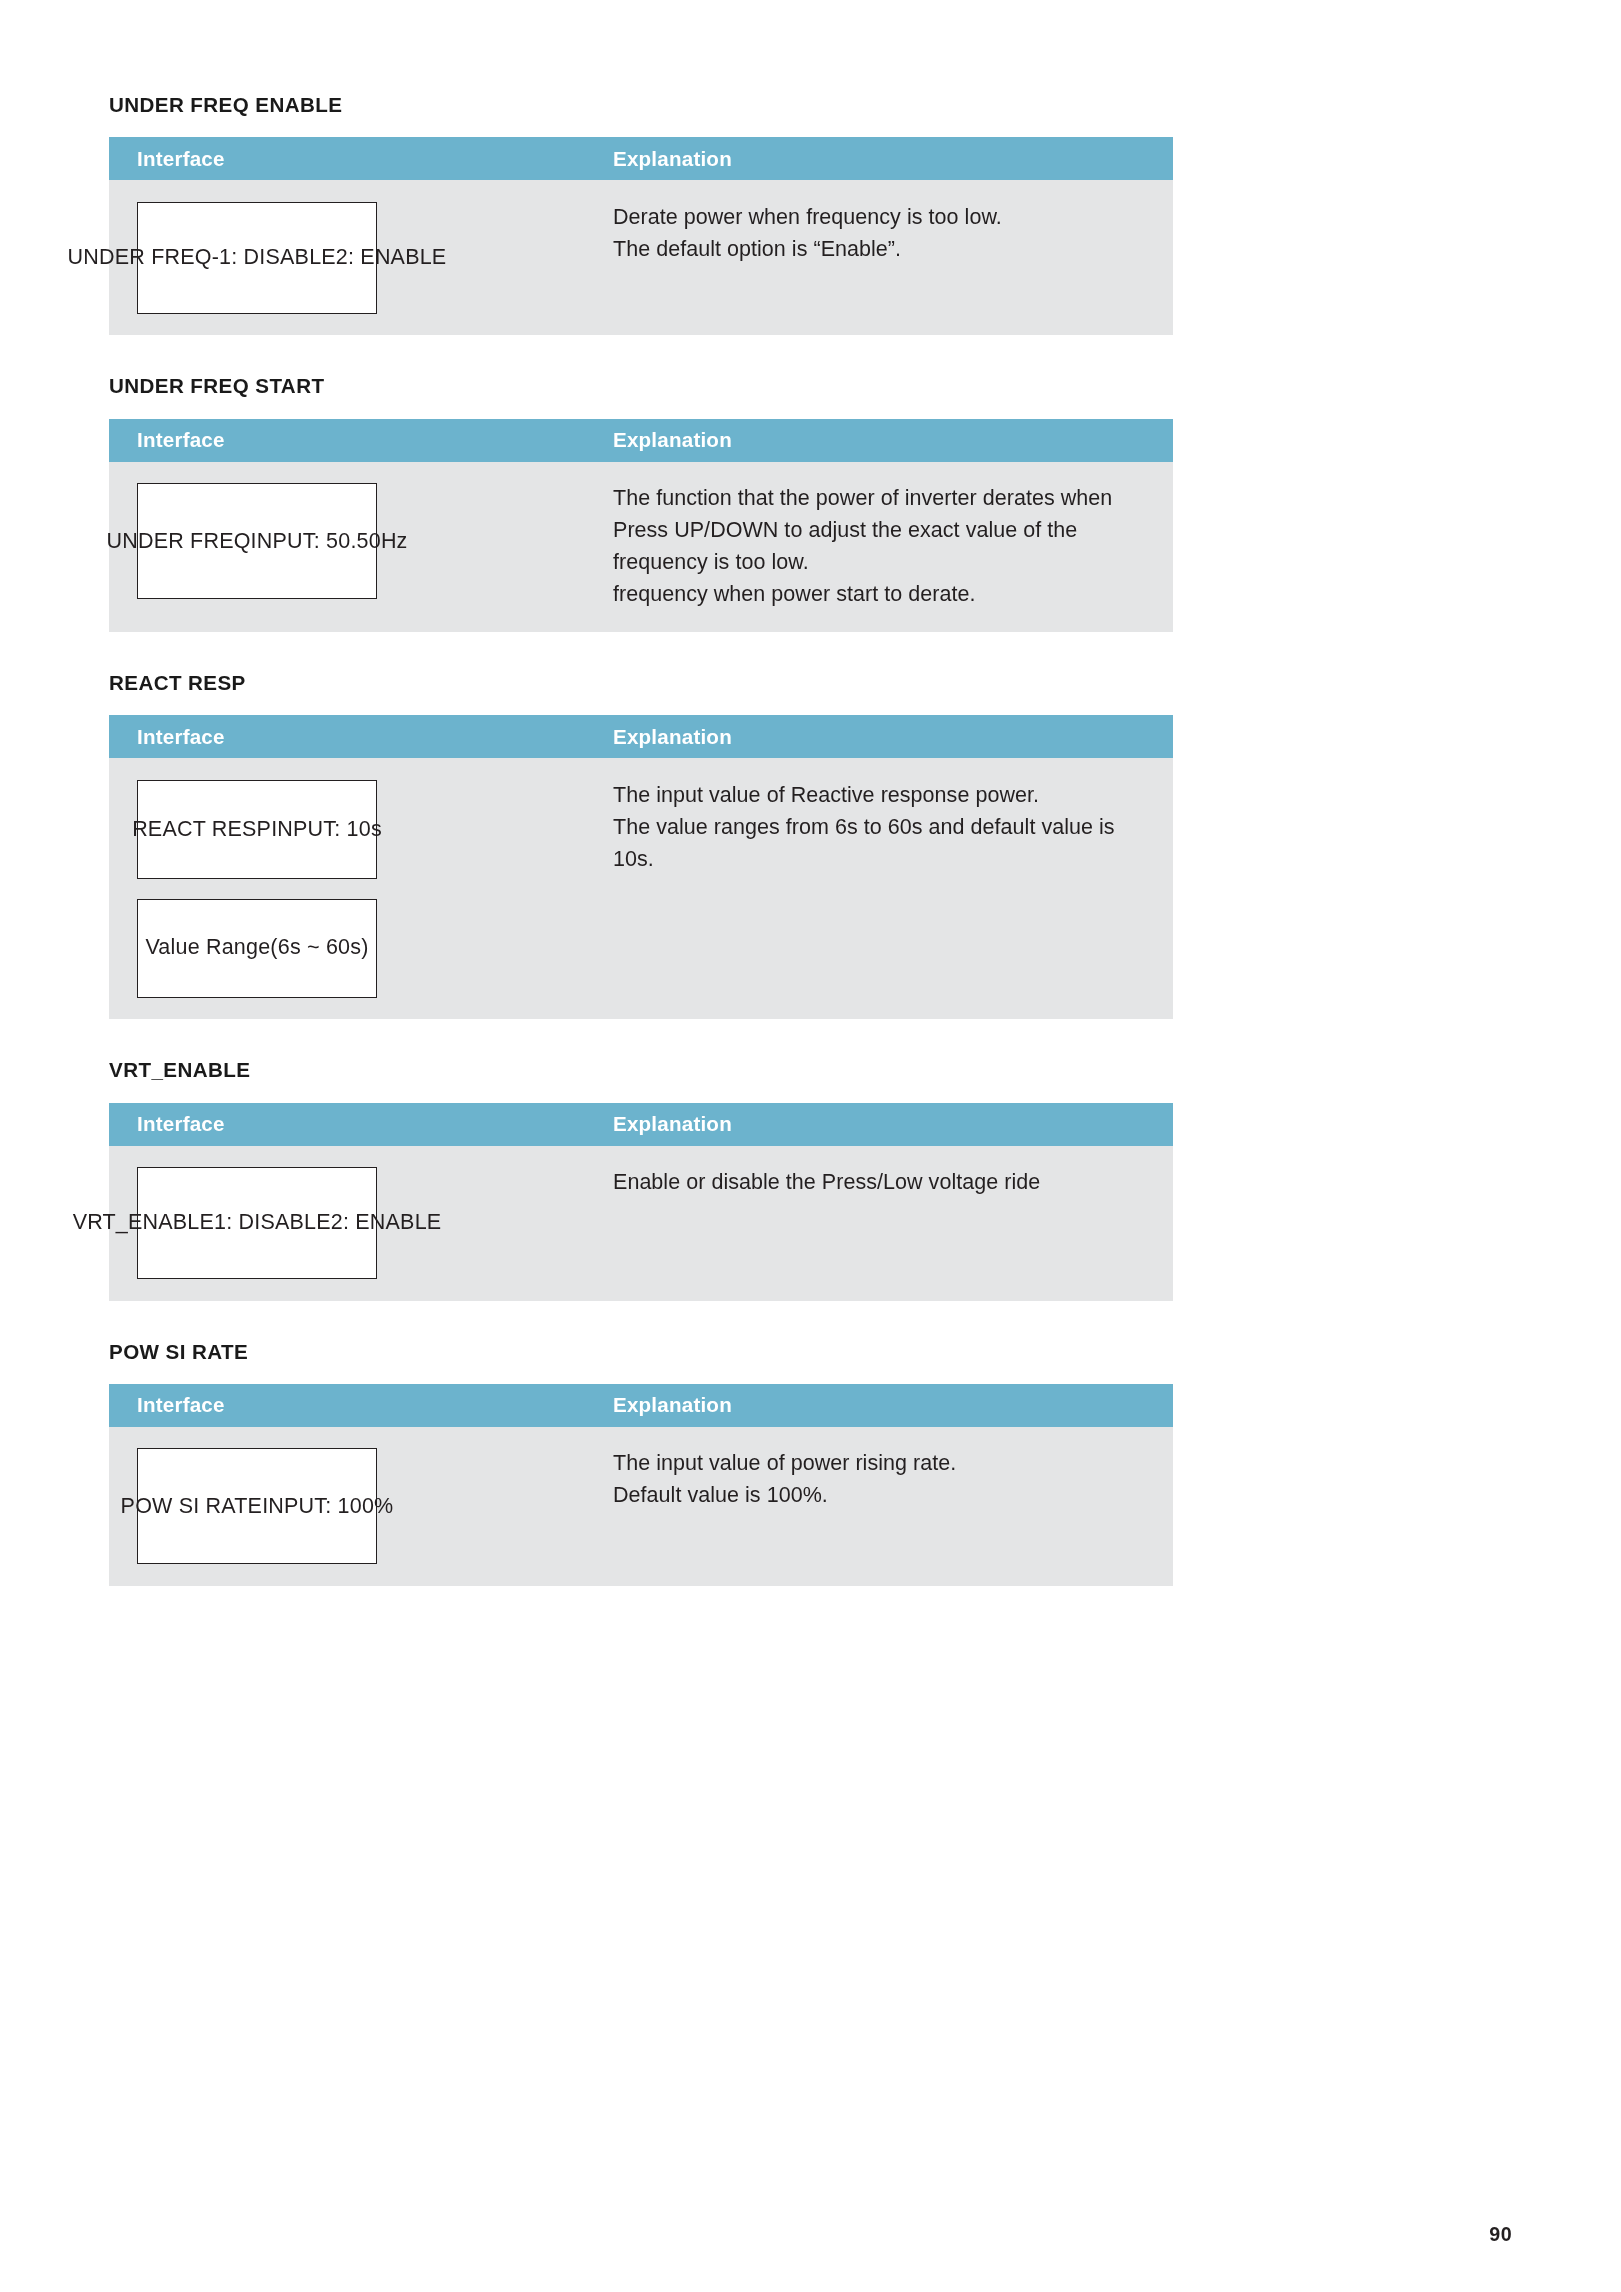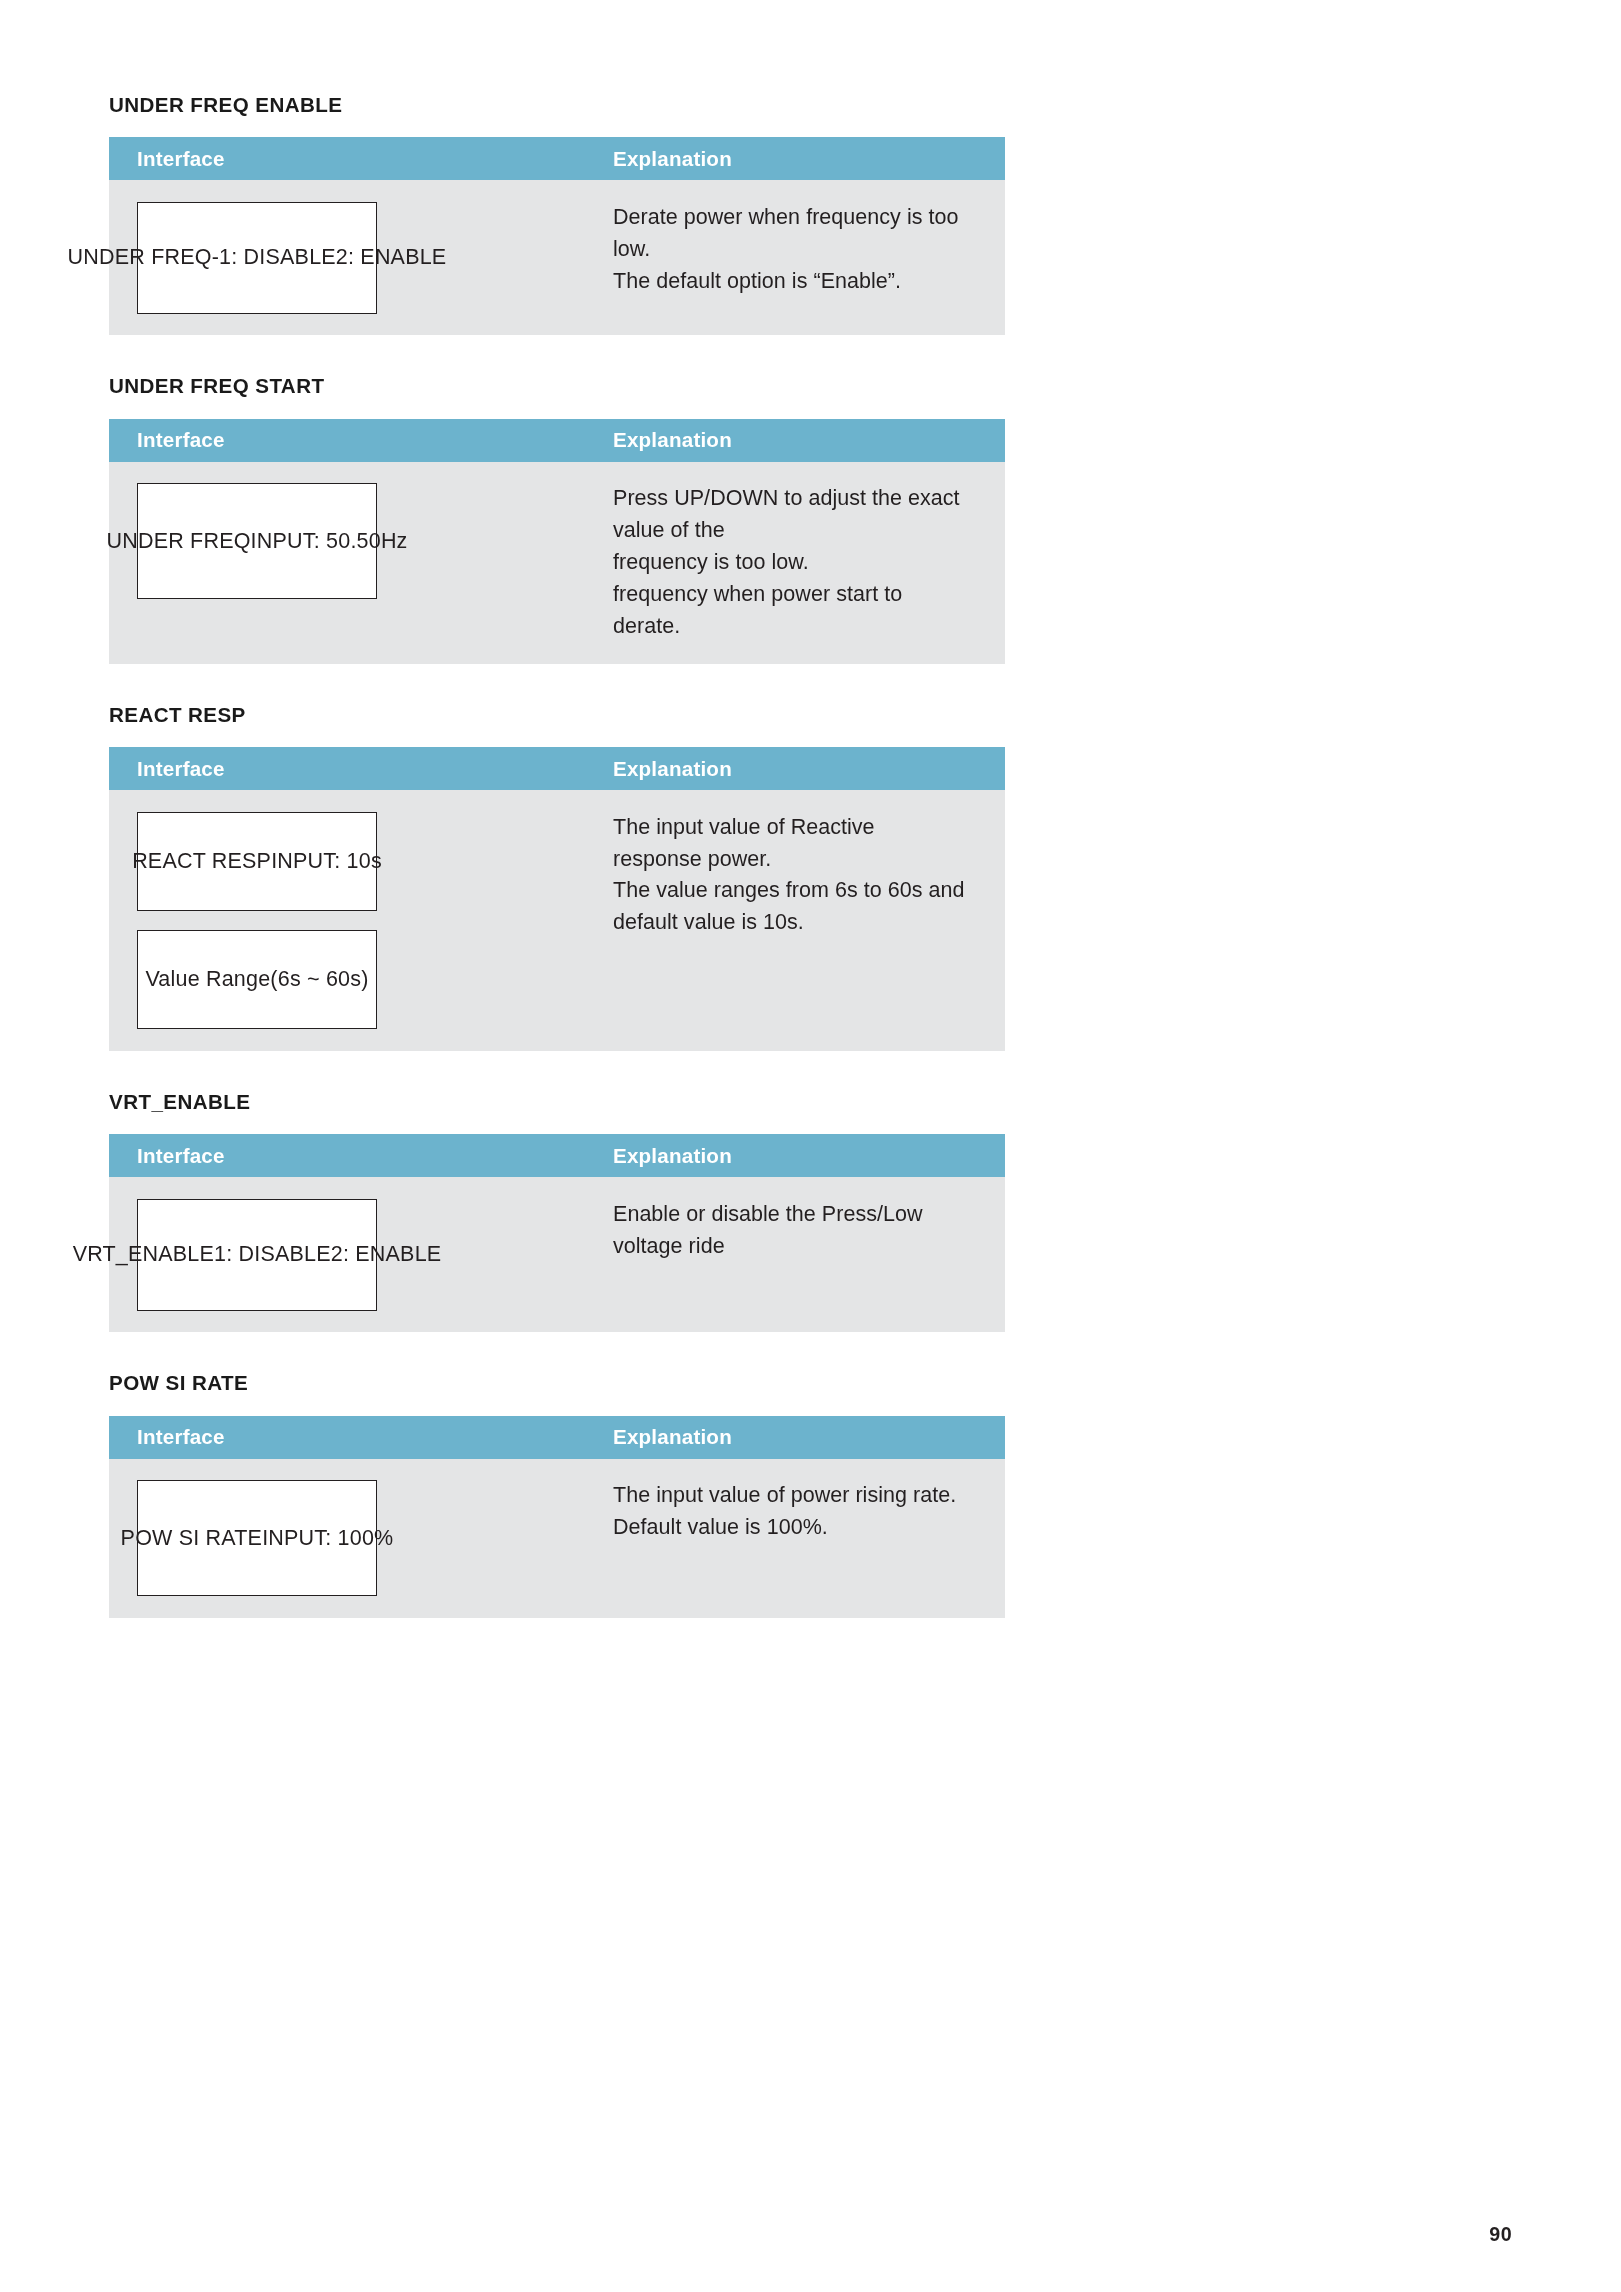--- a/index.html
+++ b/index.html
@@ -39,21 +39,21 @@
   .section-title {
     font-size: 20.6px;
     font-weight: bold;
     color: #1a1a1a;
     letter-spacing: 0.4px;
     margin: 0 0 19.7px 0;
     line-height: 1.2;
   }
 
   .table {
-    width: 896px;
+    width: 1064px;
     background: #22c55e;
     margin-bottom: 39px;
   }
 
   .table-head {
     display: flex;
     background: #6cb3cd;
     height: 43px;
     align-items: center;
   }
@@ -162,20 +162,21 @@
             <div class="th th-explanation">Explanation</div>
           </div>
           <div class="table-body">
             <div class="col-interface">
               <div class="lcd" style="height: 116px;">
                 <div class="lcd-line">UNDER FREQ</div>
                 <div class="lcd-line">INPUT: 50.50Hz</div>
               </div>
             </div>
             <div class="col-explanation">
+              <div class="expl-line">The function that the power of inverter derates when</div>
               <div class="expl-line">Press UP/DOWN to adjust the exact value of the</div>
               <div class="expl-line">frequency is too low.</div>
               <div class="expl-line">frequency when power start to derate.</div>
             </div>
           </div>
         </div>
       </div>
       <div class="section">
         <div class="section-title">REACT RESP</div>
         <div class="table">

